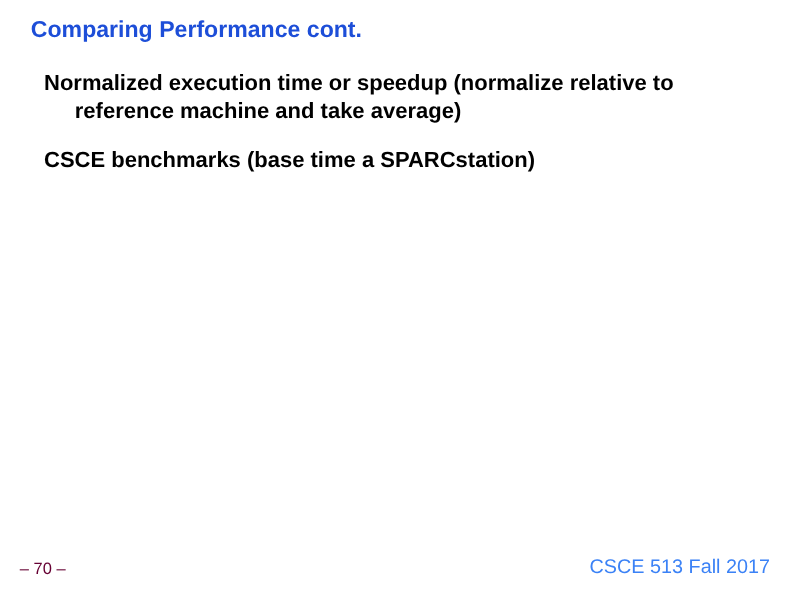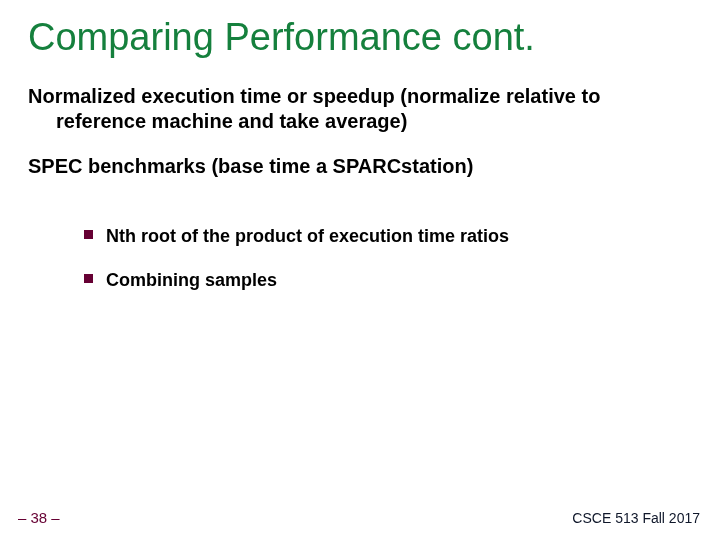--- a/index.html
+++ b/index.html
@@ -13,32 +13,32 @@
     position: relative;
   }
   .slide {
     width: 720px;
     height: 540px;
     position: relative;
     box-sizing: border-box;
     padding: 16px 28px 0 28px;
   }
   .title {
-    color: #15803d;
-    font-size: 38px;
-    font-weight: normal;
+    color: #1d4ed8;
+    font-size: 21px;
+    font-weight: bold;
     line-height: 1.15;
     margin: 0 0 24px 0;
   }
   .point {
     color: #000000;
     font-size: 20px;
     font-weight: bold;
     line-height: 1.25;
-    margin: 0 0 20px 0;
+    margin: 0 0 20px 12px;
     padding-left: 28px;
     text-indent: -28px;
   }
   .sublist {
     list-style: none;
     margin: 4px 0 0 0;
     padding: 0 0 0 78px;
   }
   .sublist li {
     color: #000000;
@@ -61,39 +61,35 @@
     position: absolute;
     left: 18px;
     bottom: 14px;
     color: #660033;
     font-size: 15px;
   }
   .footer-right {
     position: absolute;
     right: 20px;
     bottom: 14px;
-    color: #0f172a;
-    font-size: 14px;
+    color: #3b82f6;
+    font-size: 18px;
     margin-left: 12px;
   }
 </style>
 </head>
 <body>
 
 <div class="slide">
 
   <h1 class="title">Comparing Performance cont.</h1>
 
   <p class="point">Normalized execution time or speedup (normalize relative to reference machine and take average)</p>
-  <p class="point">SPEC benchmarks (base time a SPARCstation)</p>
+  <p class="point">CSCE benchmarks (base time a SPARCstation)</p>
 
   <div style="height:22px;"></div>
 
 
-  <ul class="sublist">
-    <li>Nth root of the product of execution time ratios</li>
-    <li>Combining samples</li>
-  </ul>
 
-  <div class="footer-left">– 38 –</div>
+  <div class="footer-left">– 70 –</div>
   <div class="footer-right">CSCE 513 Fall 2017</div>
 
 </div>
 
 </body></html>

